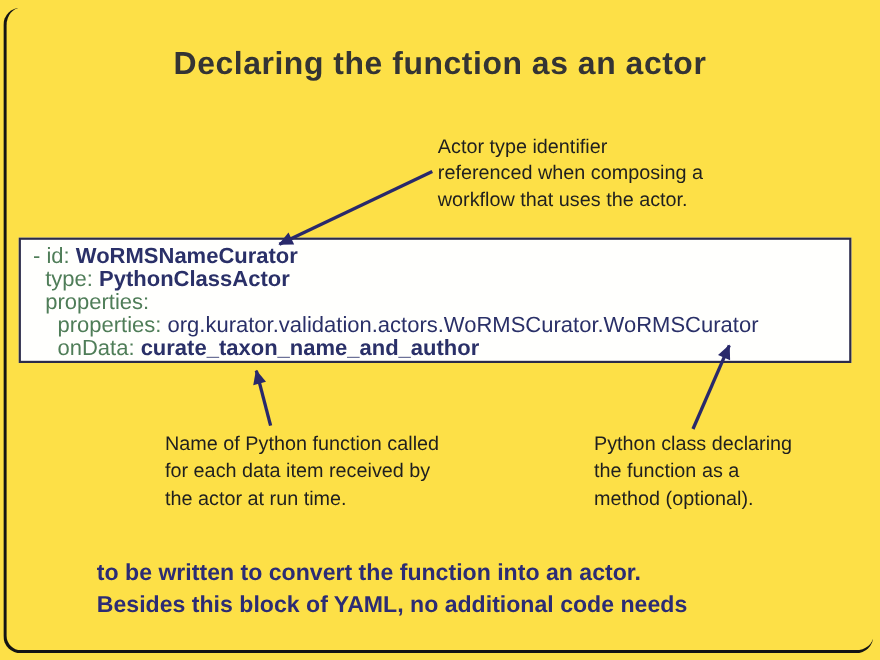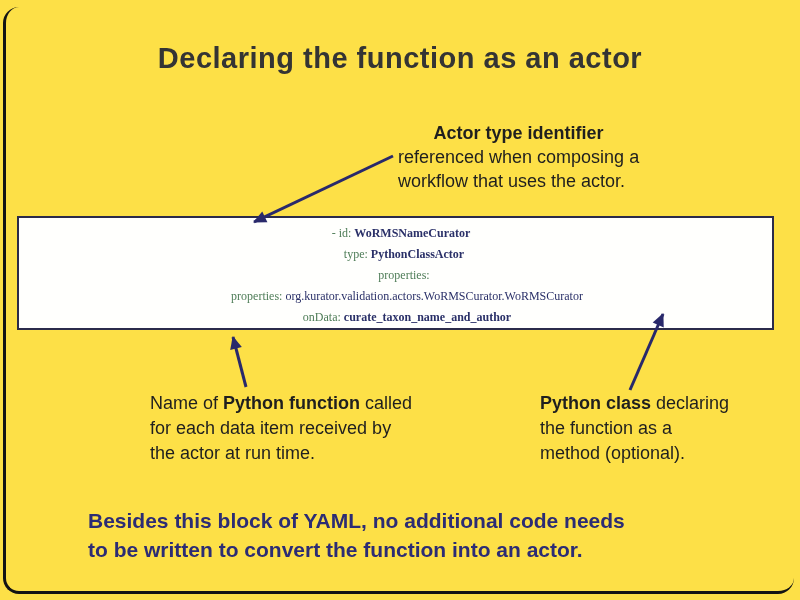--- a/index.html
+++ b/index.html
@@ -11,32 +11,32 @@
     position:absolute; left:3px; top:7px; width:791px; height:587px;
     border-left:3px solid var(--frame-black); border-bottom:3px solid var(--frame-black);
     border-radius:16px; box-sizing:border-box; pointer-events:none;
   }
   .title {
     position:absolute; top:42px; left:0; width:100%; margin:0;
     text-align:center; font-size:29px; font-weight:bold;
     letter-spacing:0.5px; color:var(--title-color);
   }
   .note { position:absolute; color:var(--body-text); font-size:18px; line-height:24px; }
-  .note .b { font-weight:bold;text-align:center; }
+  .note .b { font-weight:normal; }
   .note-top   { left:398px; top:121px; }
   .note-left  { left:150px; top:391px; line-height:25px; }
   .note-right { left:540px; top:391px; line-height:25px; }
   .codeblock {
     position:absolute; left:17px; top:216px; width:757px; height:114px;
     border:2px solid var(--code-border); background:#fffffd;
     box-sizing:border-box; padding:5px 0 0 11px; z-index:1;
   }
   .cl {
-    font-family:Liberation Serif, serif; font-size:12px;
-    line-height:21px; white-space:pre;text-align:center;
+    font-family:Liberation Sans, sans-serif; font-size:20px;
+    line-height:21px; white-space:pre;
   }
   .cl .k { color:var(--code-green); }
   .cl .v { color:var(--code-navy); }
   .cl .v.bold { font-weight:bold; }
   .footer {
     position:absolute; left:88px; top:506px; font-size:21px; font-weight:bold;
     line-height:29px; color:var(--footer-navy);
   }
   .arrows { position:absolute; left:0; top:0; z-index:5; pointer-events:none; }
   .arrows line { stroke:var(--arrow-navy); stroke-width:3; }
@@ -84,17 +84,17 @@
     <div>the actor at run time.</div>
   </div>
 
   <div class="note note-right">
     <div><span class="b">Python class</span><span> declaring</span></div>
     <div>the function as a</div>
     <div>method (optional).</div>
   </div>
 
   <div class="footer">
+    <div>to be written to convert the function into an actor.</div>
     <div>Besides this block of YAML, no additional code needs</div>
-    <div>to be written to convert the function into an actor.</div>
   </div>
 
 </div>
 
 </body></html>

